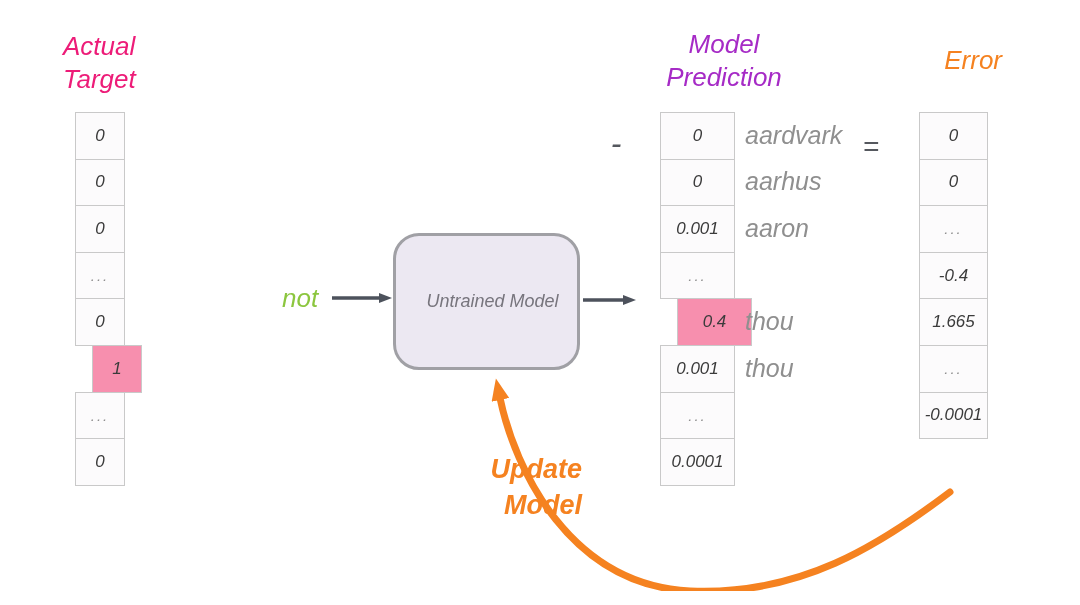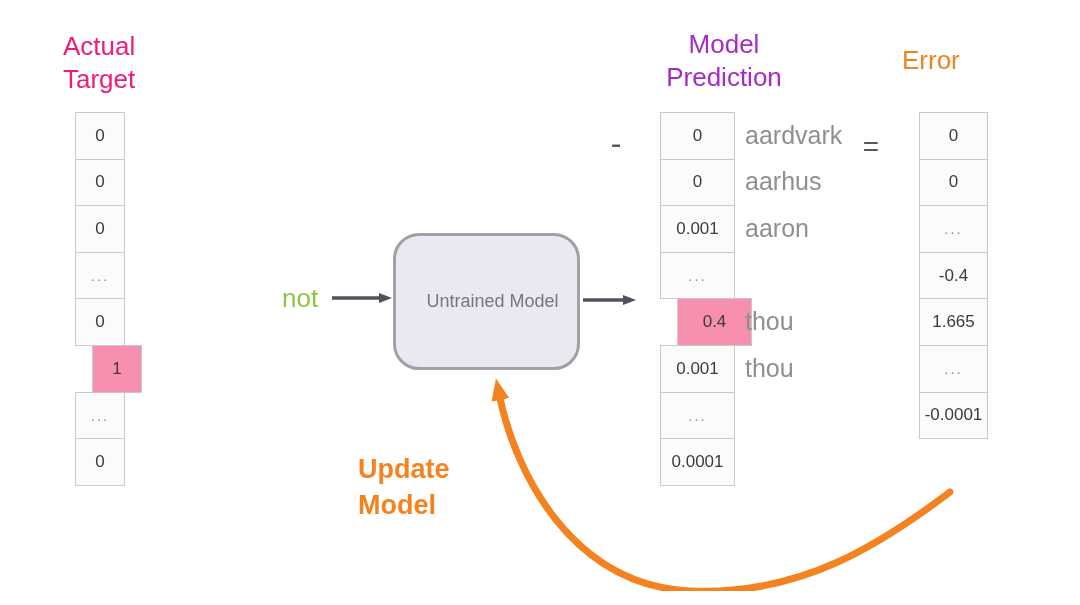--- a/index.html
+++ b/index.html
@@ -1,23 +1,23 @@
 <!DOCTYPE html>
 <html style="--c-actual_label: #ed1c78; --c-prediction_label: #a62bc6; --c-error_label: #f58220; --c-update_text: #f58220; --c-not_text: #8cc63f; --c-highlight: #f78fae; --c-arrow_dark: #4d525c; --c-arrow_orange: #f58220; --c-box_fill: #ece8f2; --c-box_border: #a0a0a5; --c-cell_border: #c9c9c9; --c-cell_bg: #fcfbfc; --c-cell_text: #3b3b3b; --c-word_text: #8f8f8f; --c-operator_text: #55585e; --c-model_text: #77757d;"><head>
 <meta charset="utf-8">
 <style>
   html,body{margin:0;padding:0;background:#ffffff;}
   .page{
     position:relative;width:1080px;height:591px;background:#ffffff;
-    font-family:"Liberation Sans", sans-serif;overflow:hidden;
+    font-family:"Liberation Sans", sans-serif;overflow:hidden;font-style:italic;
   }
   .hdr{position:absolute;font-size:26px;line-height:33px;font-weight:400;}
   #actual-label{left:63px;top:30px;color:var(--c-actual_label);}
   #prediction-label{left:624px;top:28px;width:200px;text-align:center;color:var(--c-prediction_label);}
-  #error-label{left:902px;top:44px;width:100px;text-align:left;color:var(--c-error_label);}
+  #error-label{left:902px;top:44px;width:100px;text-align:right;color:var(--c-error_label);}
 
   .col{position:absolute;}
   #col-actual{left:75px;top:112px;width:50px;}
   #col-pred{left:660px;top:112px;width:75px;}
   #col-error{left:919px;top:112px;width:69px;}
   .cell{
     box-sizing:border-box;height:47.6px;width:100%;
     border:1px solid var(--c-cell_border);background:var(--c-cell_bg);
     display:flex;align-items:center;justify-content:center;
     font-size:17px;color:var(--c-cell_text);
@@ -36,21 +36,21 @@
     background:var(--c-box_fill);border:3px solid var(--c-box_border);border-radius:26px;
     display:flex;align-items:center;justify-content:center;
   }
   #model-box .box-text{font-size:18px;color:var(--c-model_text);margin-left:12px;}
 
   .op{position:absolute;display:flex;align-items:center;justify-content:center;color:var(--c-operator_text);}
   #minus-op{left:602px;top:128px;width:28px;height:30px;font-size:32px;}
   #equals-op{left:856px;top:132px;width:30px;height:30px;font-size:28px;}
 
   #feedback-label{
-    position:absolute;left:358px;top:451px;width:224px;text-align:left;
+    position:absolute;left:358px;top:451px;width:224px;text-align:right;
     font-weight:bold;font-size:27px;line-height:36px;color:var(--c-update_text);
   }
   svg.overlay{position:absolute;left:0;top:0;pointer-events:none;}
 </style>
 </head>
 <body>
 
 <div class="page">
 
   <div class="hdr" id="actual-label">

